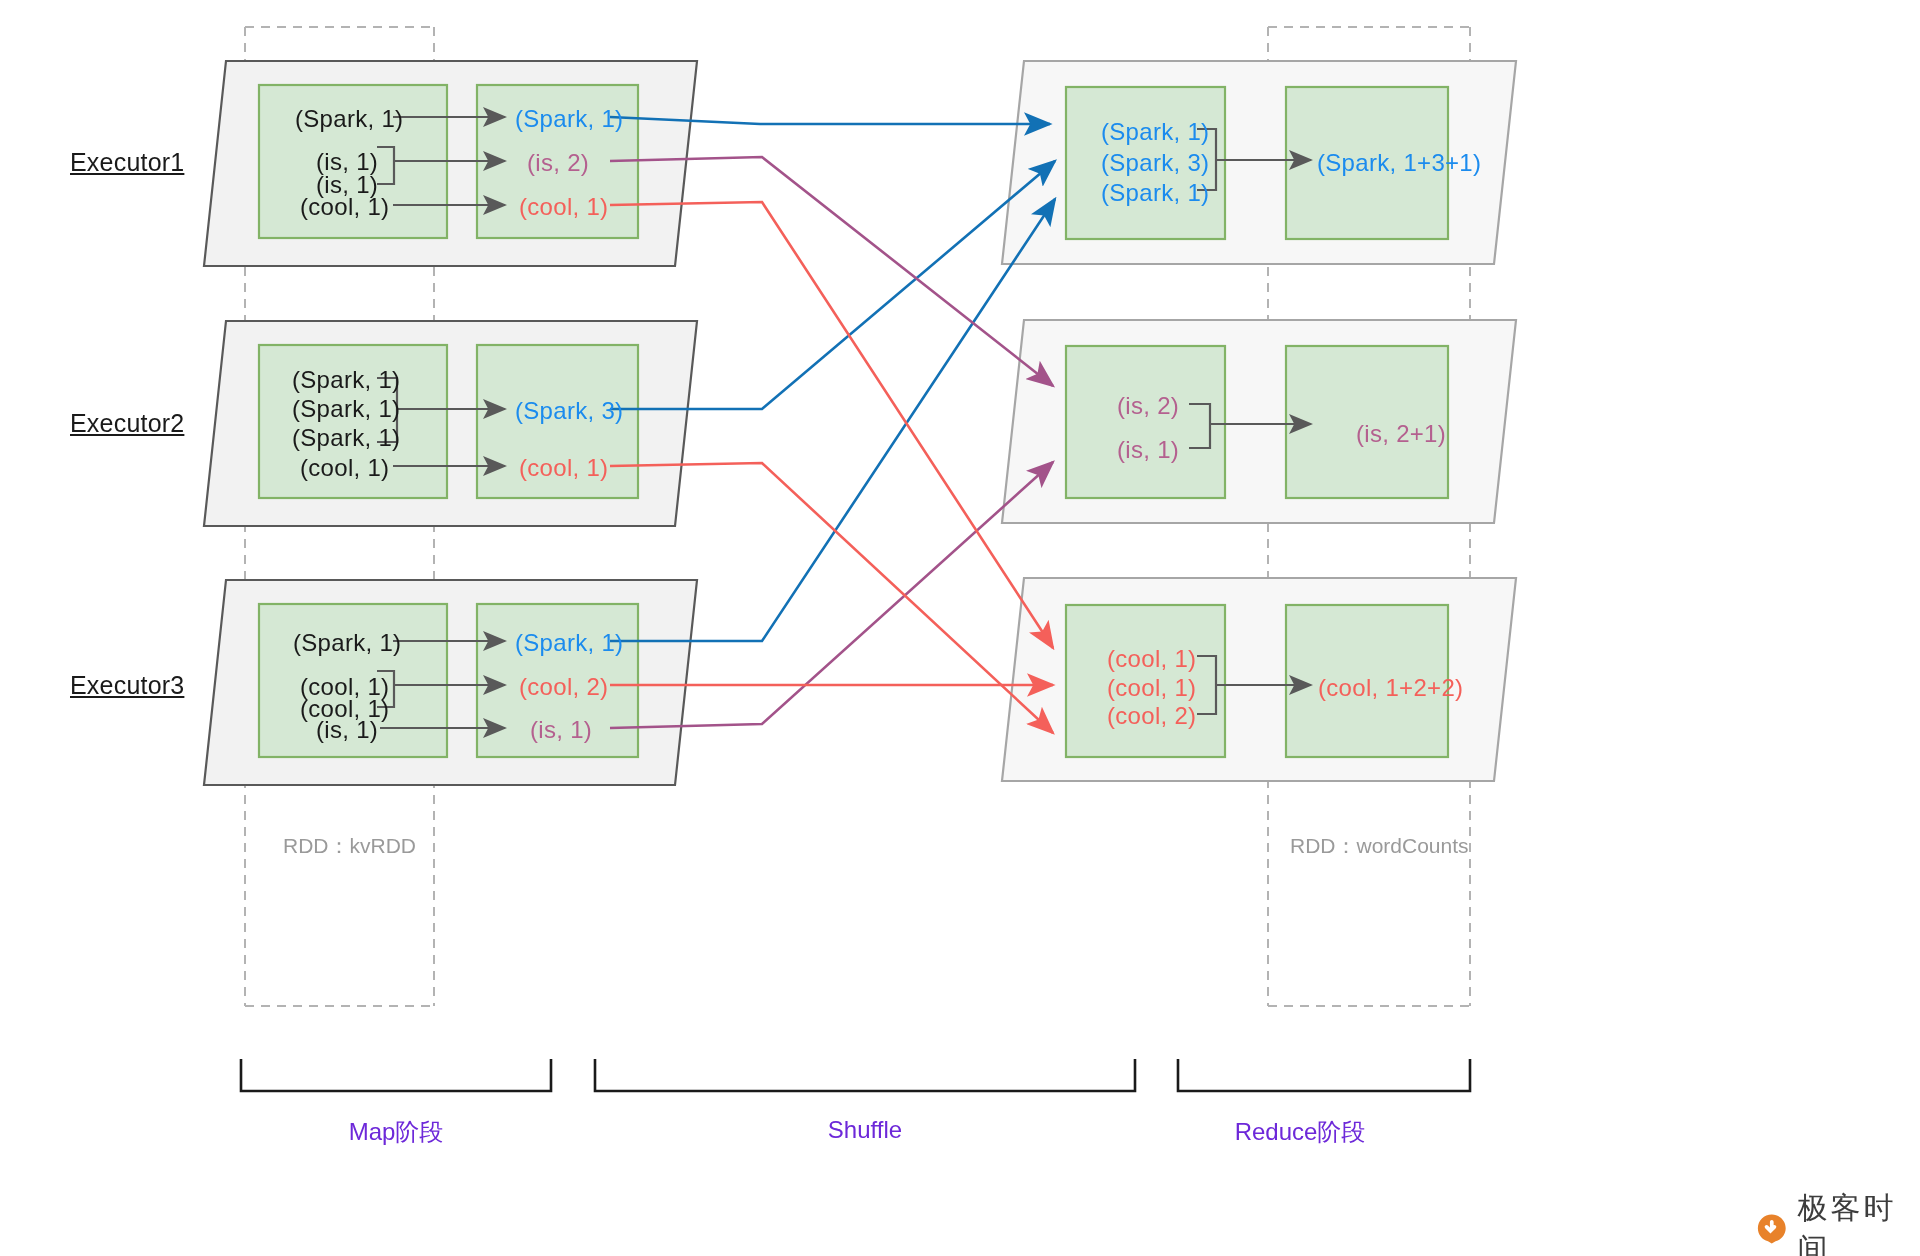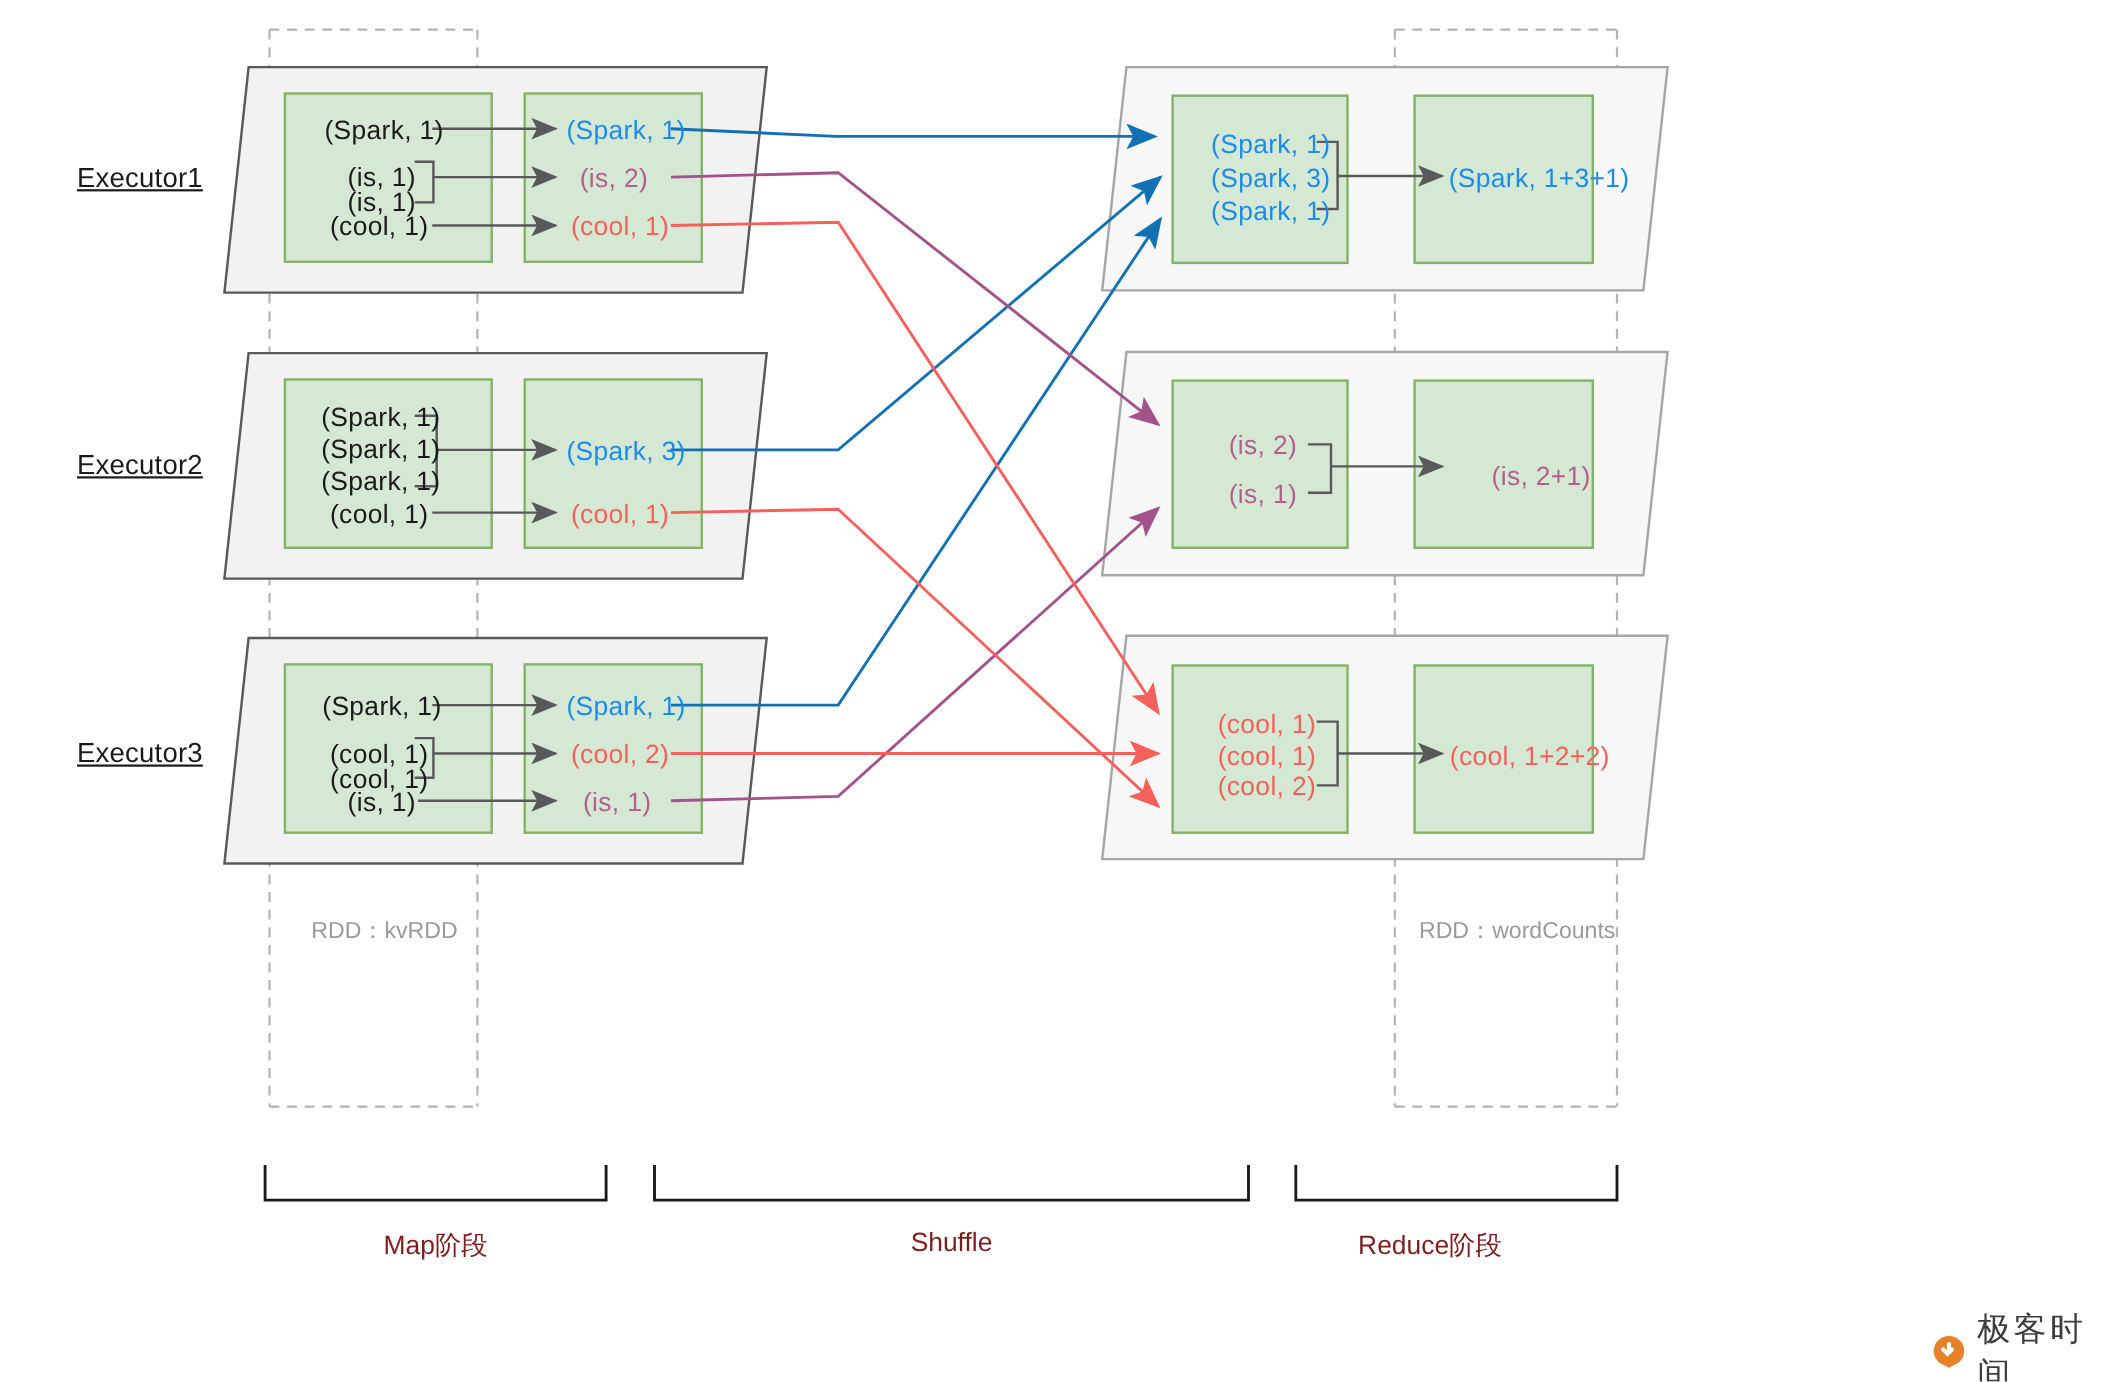--- a/index.html
+++ b/index.html
@@ -7,21 +7,21 @@
        font-family:"Liberation Sans","DejaVu Sans",sans-serif;}
   #stage{position:relative;width:1920px;height:1256px;}
   #wires{position:absolute;left:0;top:0;width:1920px;height:1256px;pointer-events:none;}
   .exec-label{position:absolute;font-size:25px;color:#1a1a1a;letter-spacing:.2px;white-space:nowrap;text-decoration:underline;}
   .kv{position:absolute;font-size:24px;white-space:nowrap;letter-spacing:.3px;}
   .c-black{color:#1a1a1a;}
   .c-blue{color:#1b8bee;}
   .c-red{color:#f4605a;}
   .c-purple{color:#b4608f;}
   .rdd-label{position:absolute;font-size:21px;color:#9a9a9a;white-space:nowrap;}
-  .stage-label{position:absolute;font-size:24px;color:#7f1d1d;white-space:nowrap;text-align:center;}
+  .stage-label{position:absolute;font-size:24px;color:#6d28d9;white-space:nowrap;text-align:center;}
   .wm{position:absolute;display:flex;align-items:center;gap:10px;}
   .wm-text{font-size:30px;color:#3d3d3d;letter-spacing:3px;font-family:"DejaVu Sans",sans-serif;}
 </style>
 </head>
 <body>
 
 <div id="stage">
 
   <svg id="wires" viewBox="0 0 1920 1256" xmlns="http://www.w3.org/2000/svg">
     <defs>

